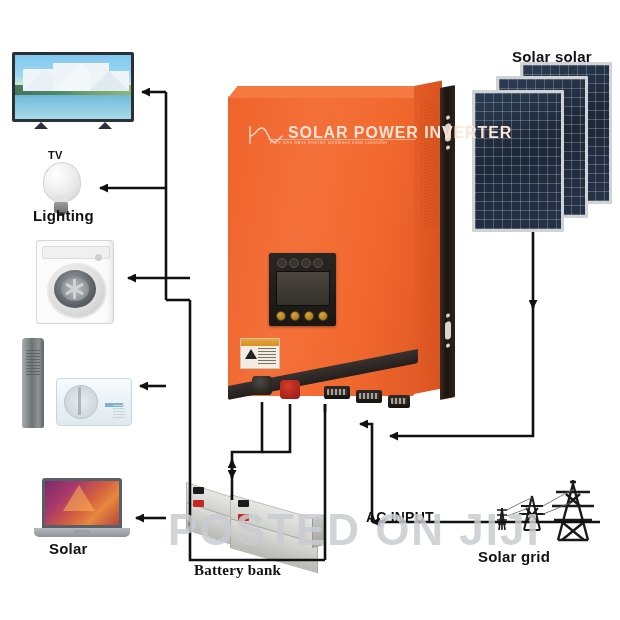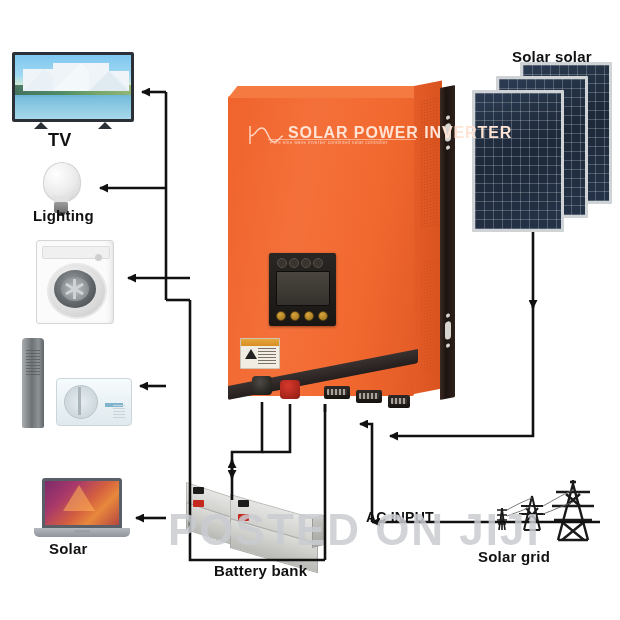--- a/index.html
+++ b/index.html
@@ -268,21 +268,21 @@
         <div class="tv-trees"></div>
         <div class="mtn m1"></div>
           <div class="mtn m2"></div>
           <div class="mtn m3"></div>
         <div class="tv-water"></div>
       </div>
     </div>
     <div class="tv-foot tv-f1"></div>
       <div class="tv-foot tv-f2"></div>
   </div>
-  <div class="lbl" style="left:48px;top:130px;font-size:18px;">TV</div>
+  <div class="lbl" style="left:48px;top:149px;font-size:11px;">TV</div>
 
   <div class="node" id="bulb">
     <div class="bulb-glass"></div>
       <div class="bulb-neck"></div>
     <div class="bulb-base"></div>
       <div class="bulb-tip"></div>
   </div>
   <div class="lbl" style="left:33px;top:207px;font-size:15px;">Lighting</div>
 
   <div class="node" id="wash">
@@ -405,21 +405,21 @@
 
     <div class="bat-top" style="left:44px;top:22px;width:86px;height:24px;
          transform:skewY(16deg);transform-origin:top left;"></div>
     <div class="bat-front" style="left:44px;top:46px;width:86px;height:28px;
          transform:skewY(16deg);transform-origin:top left;"></div>
     <div class="bat-side" style="left:126px;top:46px;width:12px;height:28px;
          transform:skewY(-14deg);transform-origin:top left;"></div>
     <div class="tb" style="left:52px;top:28px;"></div>
     <div class="tr" style="left:52px;top:42px;"></div>
   </div>
-  <div class="lbl" style="left:214px;top:562px;font-size:15px;">Battery bank</div>
+  <div class="lbl" style="left:194px;top:562px;font-size:15px;font-family:Liberation Serif, serif;">Battery bank</div>
 
   <div class="lbl" style="left:366px;top:509px;font-size:14px;">AC INPUT</div>
 
   <div class="node" id="grid">
     <svg width="110" height="68" viewBox="0 0 110 68">
       <g stroke="#1a1a1a" fill="none" stroke-width="1.6">
 
         <path d="M14,30 L14,52 M9,32 h10 M9,37 h10 M9,42 h10 M10,46 L18,46"></path>
         <path d="M11,52 L14,30 L17,52"></path>
 

